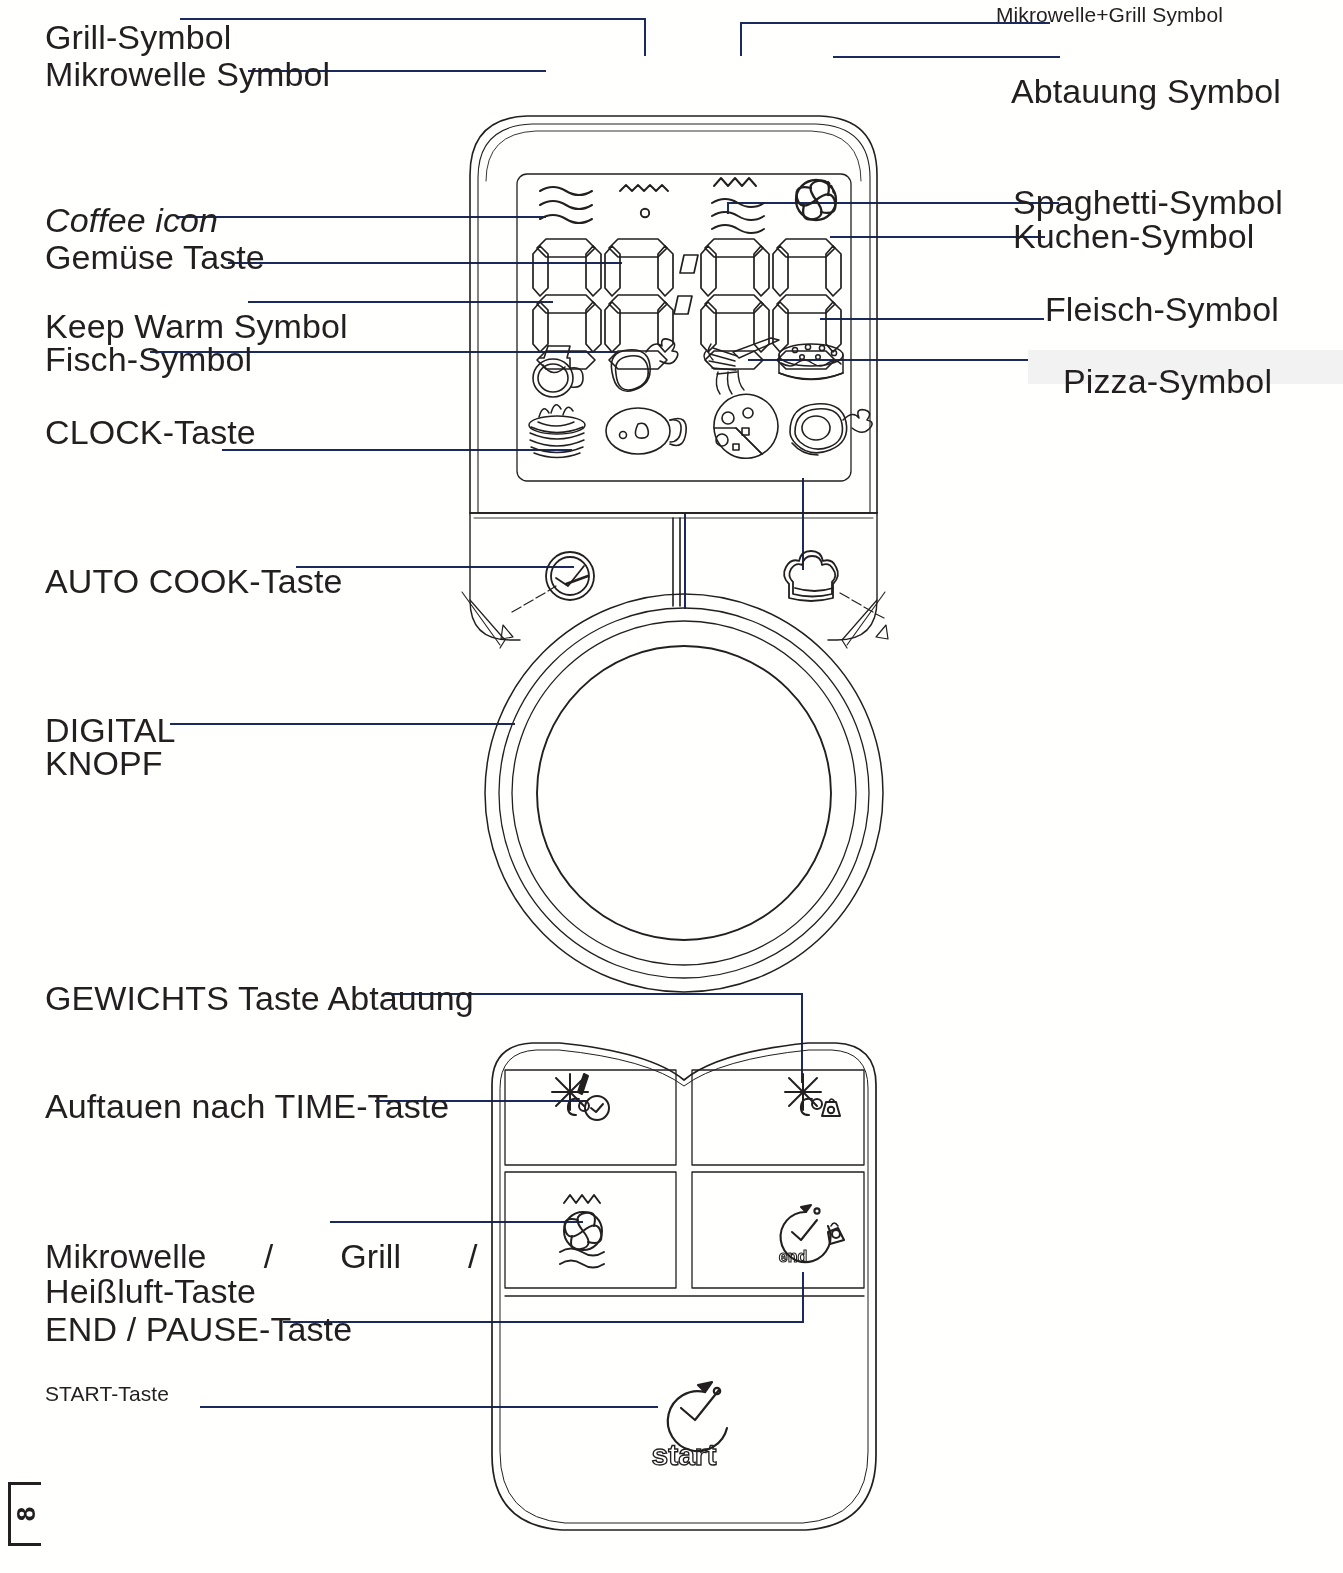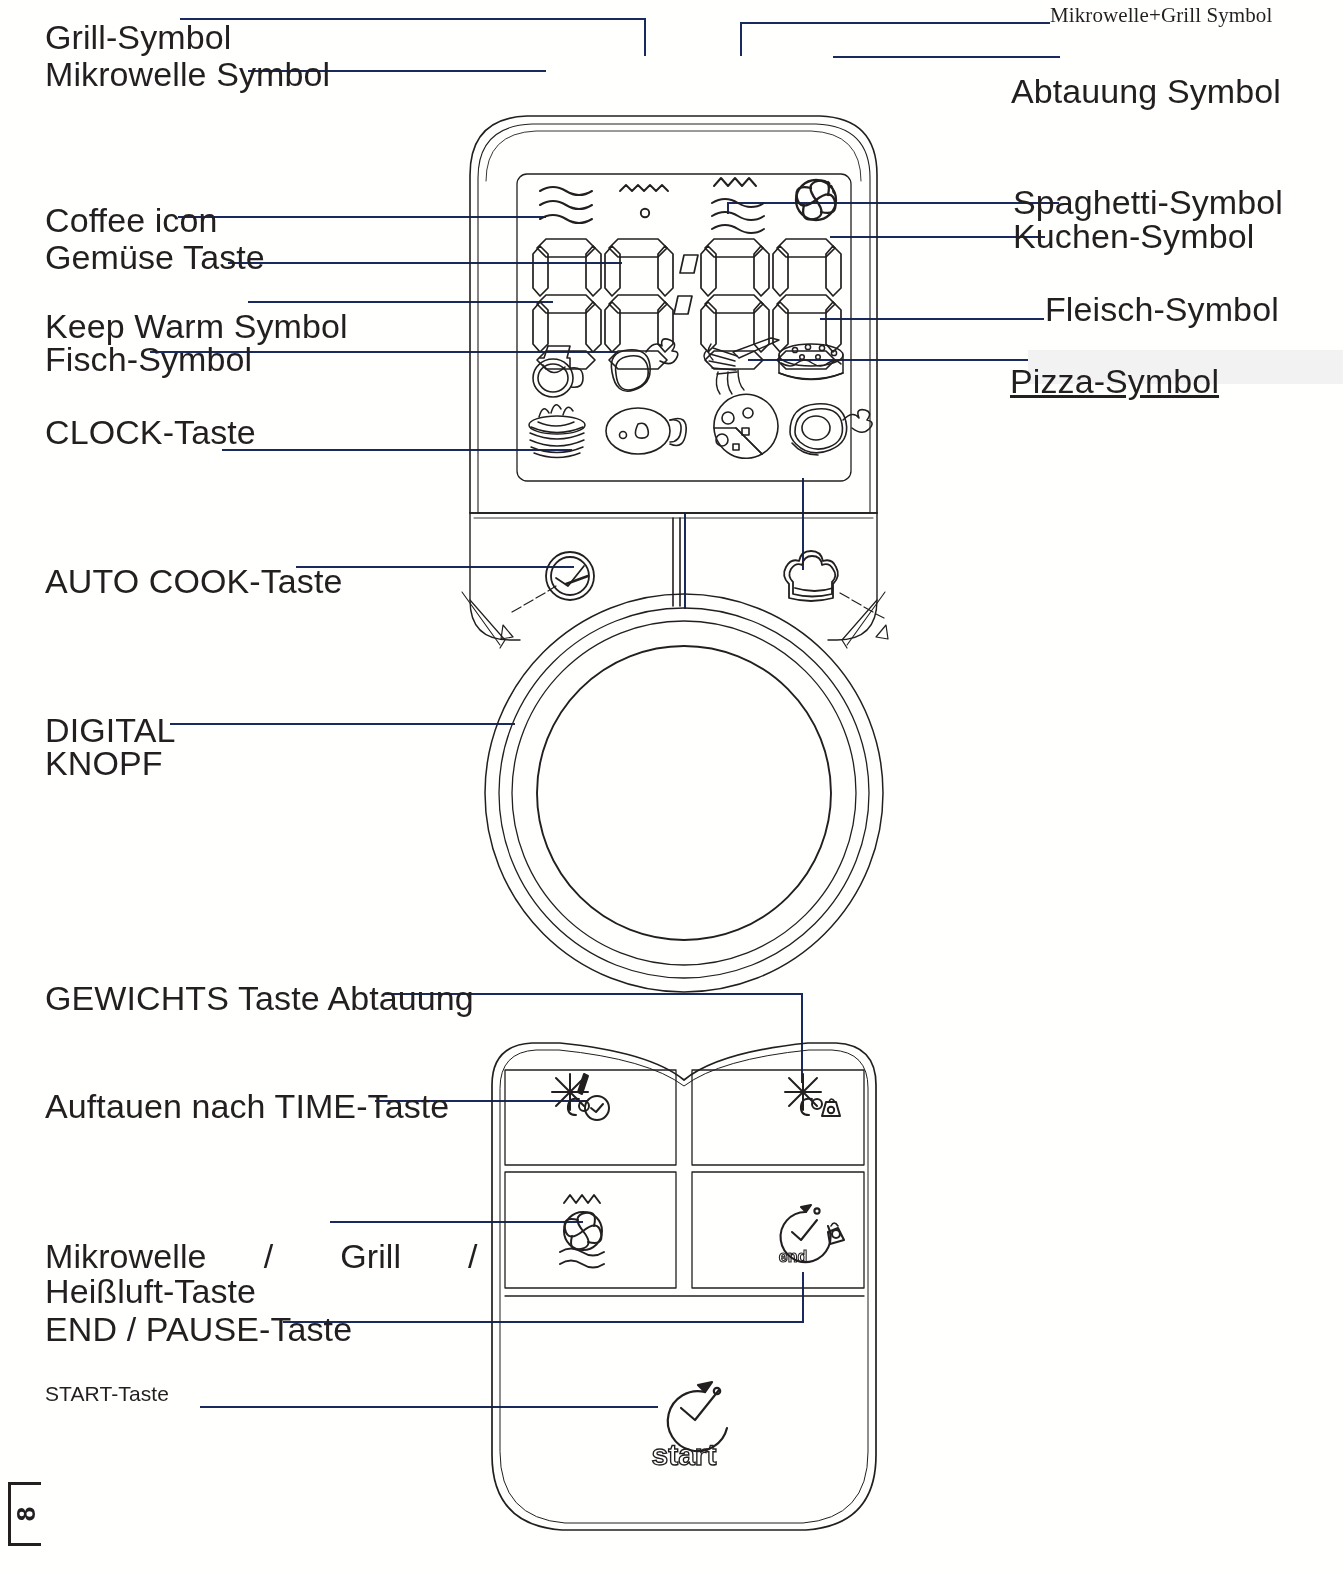--- a/index.html
+++ b/index.html
@@ -374,39 +374,39 @@
     <text x="684" y="1465" text-anchor="middle" font-family="Liberation Sans, sans-serif" font-size="30" font-weight="bold" fill="none" stroke="#231f20" stroke-width="1.4">start</text>
 
     <text x="793" y="1262" text-anchor="middle" font-family="Liberation Sans, sans-serif" font-size="16" font-weight="bold" fill="none" stroke="#231f20" stroke-width="1.1">end</text>
   </svg>
 
   <div class="hl-band" style="left:1028px;top:350px;width:315px;height:34px;"></div>
 
   <div class="lbl" style="left:45px;top:16px;">Grill-Symbol</div>
   <div class="lbl" style="left:45px;top:53px;">Mikrowelle Symbol</div>
 
-  <div class="lbl small" style="left:1050px;top:2px;font-family:Liberation Serif, serif;">Mikrowelle+Grill Symbol</div>
+  <div class="lbl small" style="left:996px;top:2px;">Mikrowelle+Grill Symbol</div>
   <div class="lbl" style="left:1011px;top:70px;">Abtauung Symbol</div>
 
-  <div class="lbl" style="left:45px;top:199px;">Coffee icon</div>
+  <div class="lbl" style="left:45px;top:199px;font-style:italic;">Coffee icon</div>
   <div class="lbl" style="left:45px;top:236px;">Gemüse Taste</div>
   <div class="lbl" style="left:45px;top:305px;">Keep Warm Symbol</div>
   <div class="lbl" style="left:45px;top:338px;text-align:right;">Fisch-Symbol</div>
   <div class="lbl" style="left:45px;top:411px;">CLOCK-Taste</div>
   <div class="lbl" style="left:45px;top:560px;">AUTO COOK-Taste</div>
   <div class="lbl" style="left:45px;top:709px;">DIGITAL</div>
   <div class="lbl" style="left:45px;top:742px;text-align:right;">KNOPF</div>
   <div class="lbl" style="left:45px;top:977px;">GEWICHTS Taste Abtauung</div>
   <div class="lbl sp" style="left:45px;top:1235px;">Mikrowelle      /       Grill       /</div>
   <div class="lbl" style="left:45px;top:1085px;">Auftauen nach TIME-Taste</div>
   <div class="lbl" style="left:45px;top:1270px;">Heißluft-Taste</div>
   <div class="lbl" style="left:45px;top:1308px;">END / PAUSE-Taste</div>
   <div class="lbl small" style="left:45px;top:1381px;">START-Taste</div>
 
   <div class="lbl" style="left:1013px;top:181px;">Spaghetti-Symbol</div>
   <div class="lbl" style="left:1013px;top:215px;">Kuchen-Symbol</div>
   <div class="lbl" style="left:1045px;top:288px;">Fleisch-Symbol</div>
-  <div class="lbl" style="left:1010px;top:360px;text-decoration:underline;">Pizza-Symbol</div>
+  <div class="lbl" style="left:1063px;top:360px;">Pizza-Symbol</div>
 
   <div class="pg">
     <span>8</span>
   </div>
 </div>
 
 </body></html>

